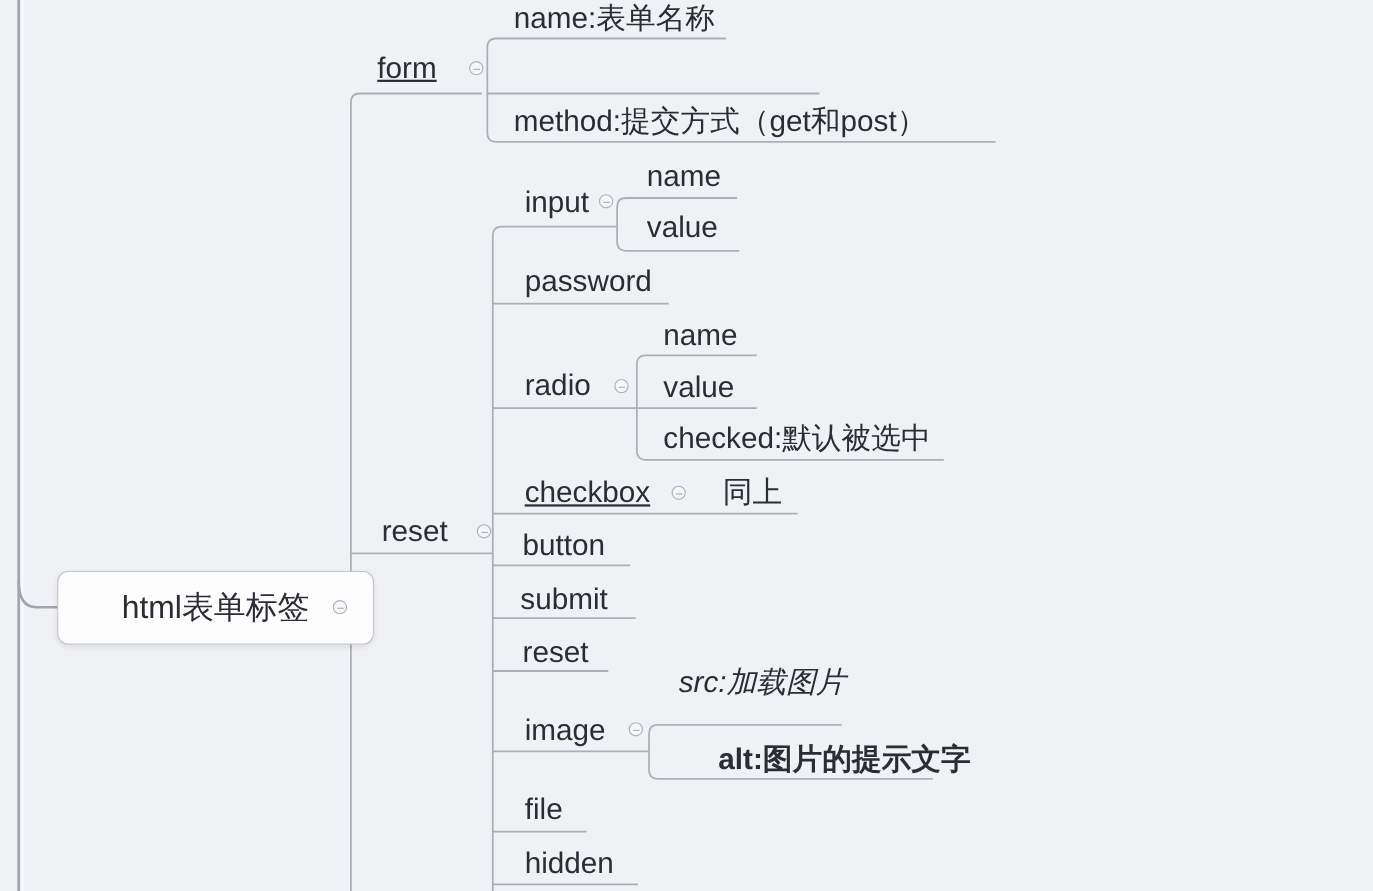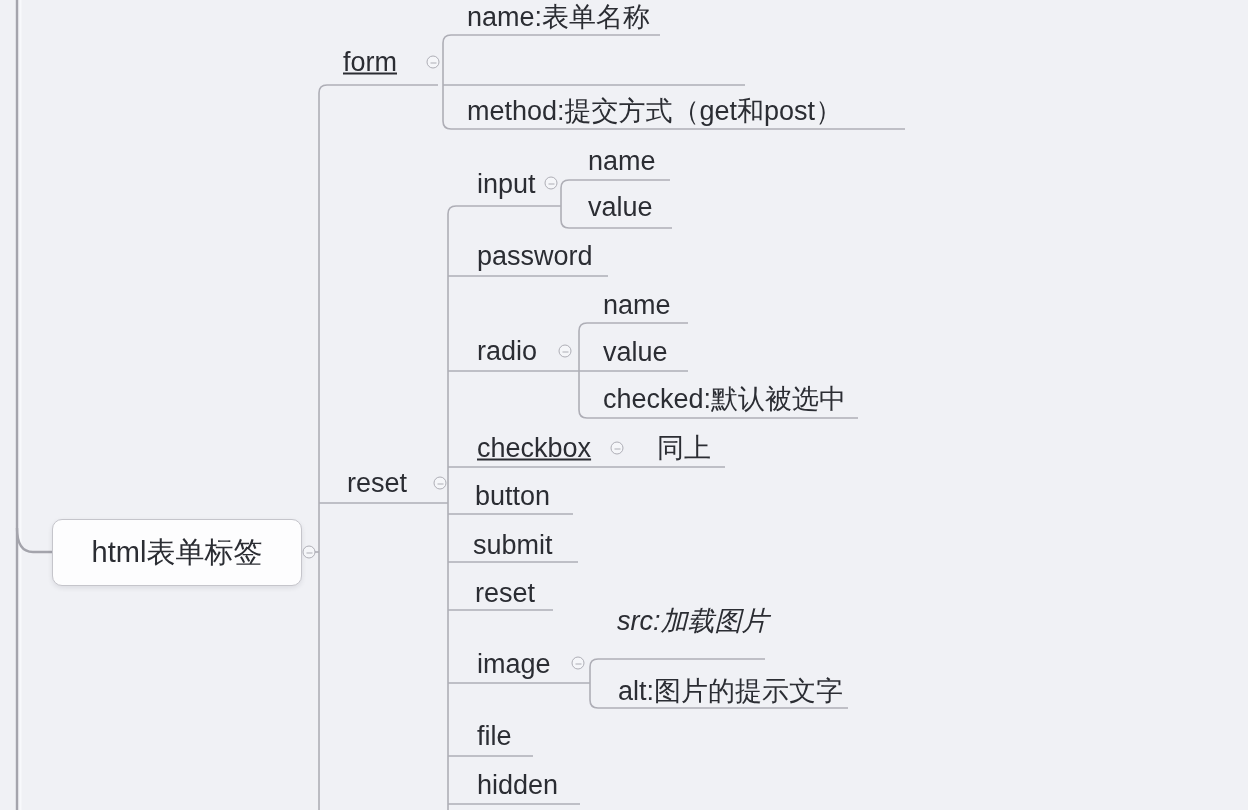--- a/index.html
+++ b/index.html
@@ -27,21 +27,21 @@
   .topic{
     position:absolute;
     white-space:nowrap;
     font-size:27px;
     line-height:1;
     transform:translateY(-50%);
     cursor:default;
   }
   .root-topic{
     position:absolute;
-    left:52px;top:519px;width:250px;height:67px;
+    left:52px;top:519px;width:288px;height:67px;
     background:var(--root-fill);
     border:1.5px solid var(--root-border);
     border-radius:10px;
     box-shadow:0 2px 5px rgba(40,40,60,0.10);
     display:flex;align-items:center;justify-content:center;
     font-size:29px;
   }
   .collapse{
     position:absolute;
     width:13px;height:13px;
@@ -146,18 +146,18 @@
 
   <div class="topic" style="left:475px;top:496px;">button</div>
   <div class="topic" style="left:473px;top:545px;">submit</div>
   <div class="topic" style="left:475px;top:593px;">reset</div>
 
   <div class="topic" style="left:477px;top:664px;">image</div>
   <div class="collapse" style="left:578px;top:663px;">
       <span class="minus"></span>
     </div>
   <div class="topic" style="left:617px;top:621px;font-style:italic;">src:加载图片</div>
-  <div class="topic" style="left:618px;top:691px;">alt:图片的提示文字</div>
+  <div class="topic" style="left:653px;top:691px;font-weight:bold;">alt:图片的提示文字</div>
 
   <div class="topic" style="left:477px;top:736px;">file</div>
   <div class="topic" style="left:477px;top:785px;">hidden</div>
 
 </div>
 
 </body></html>

